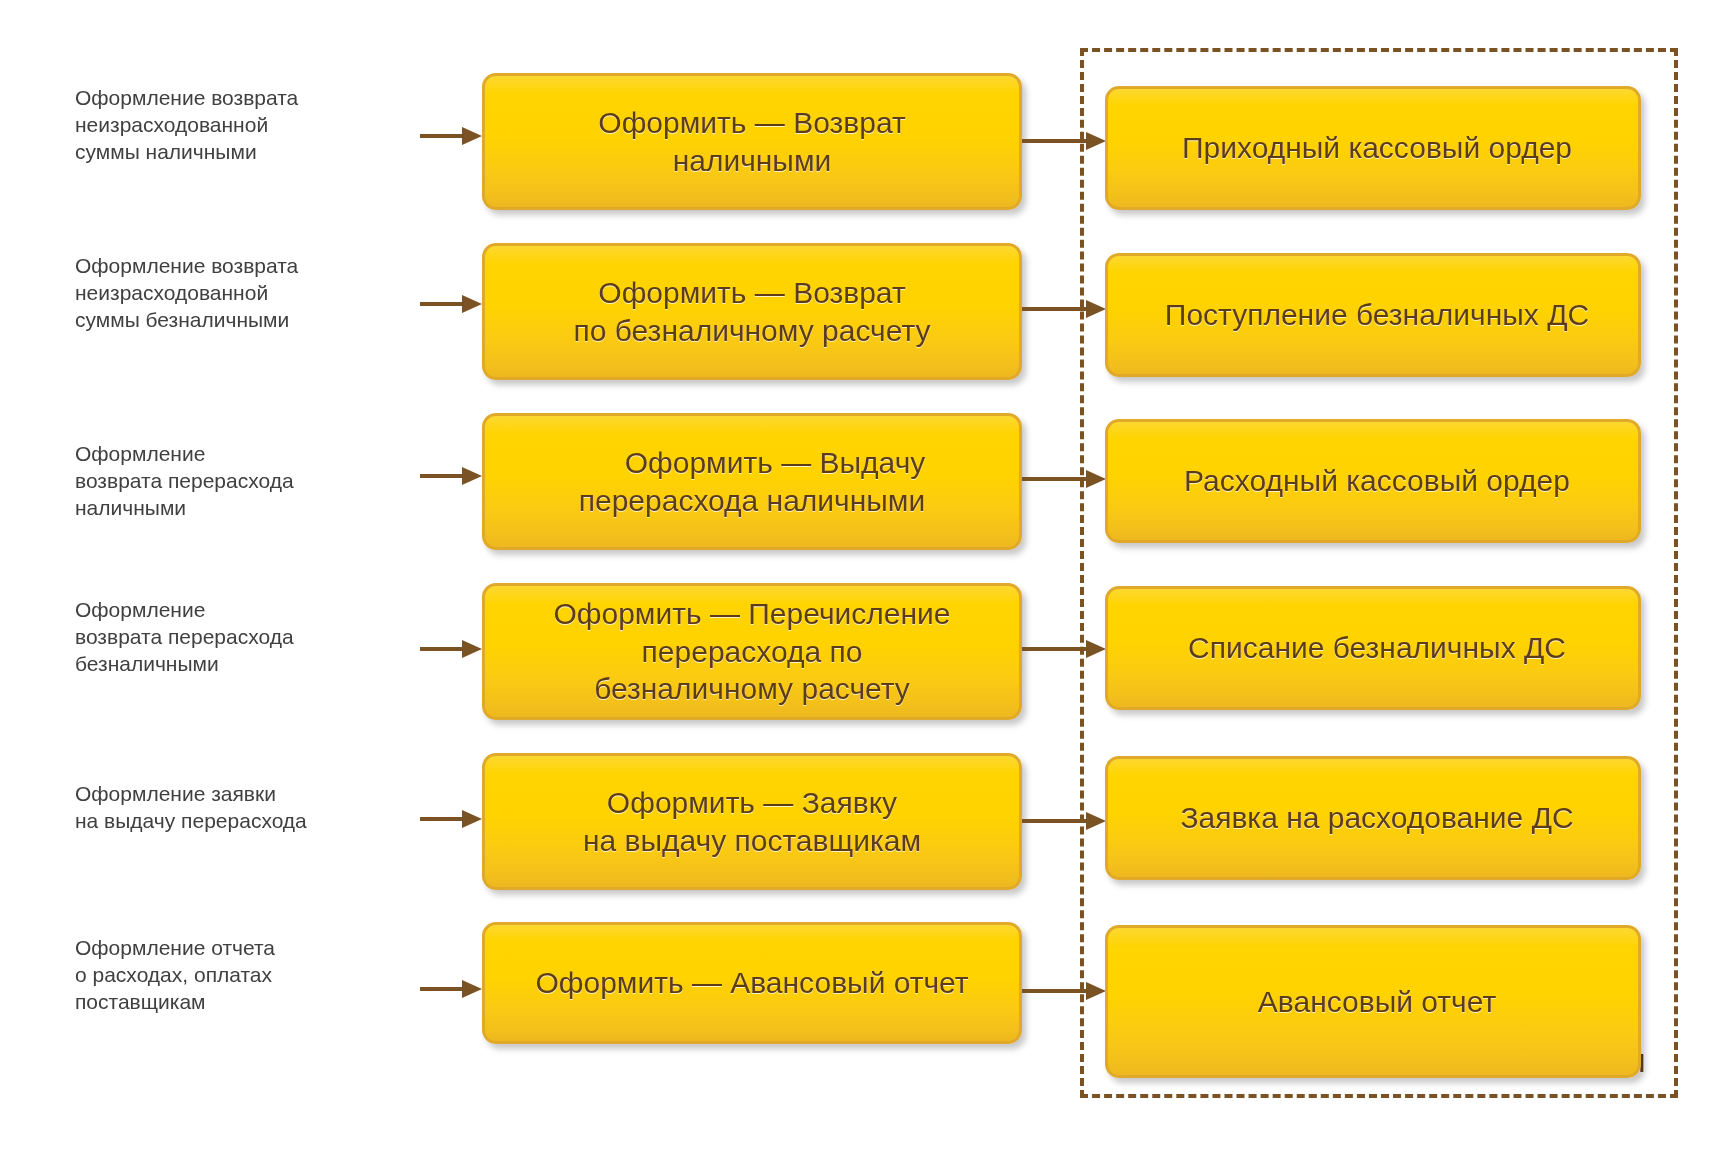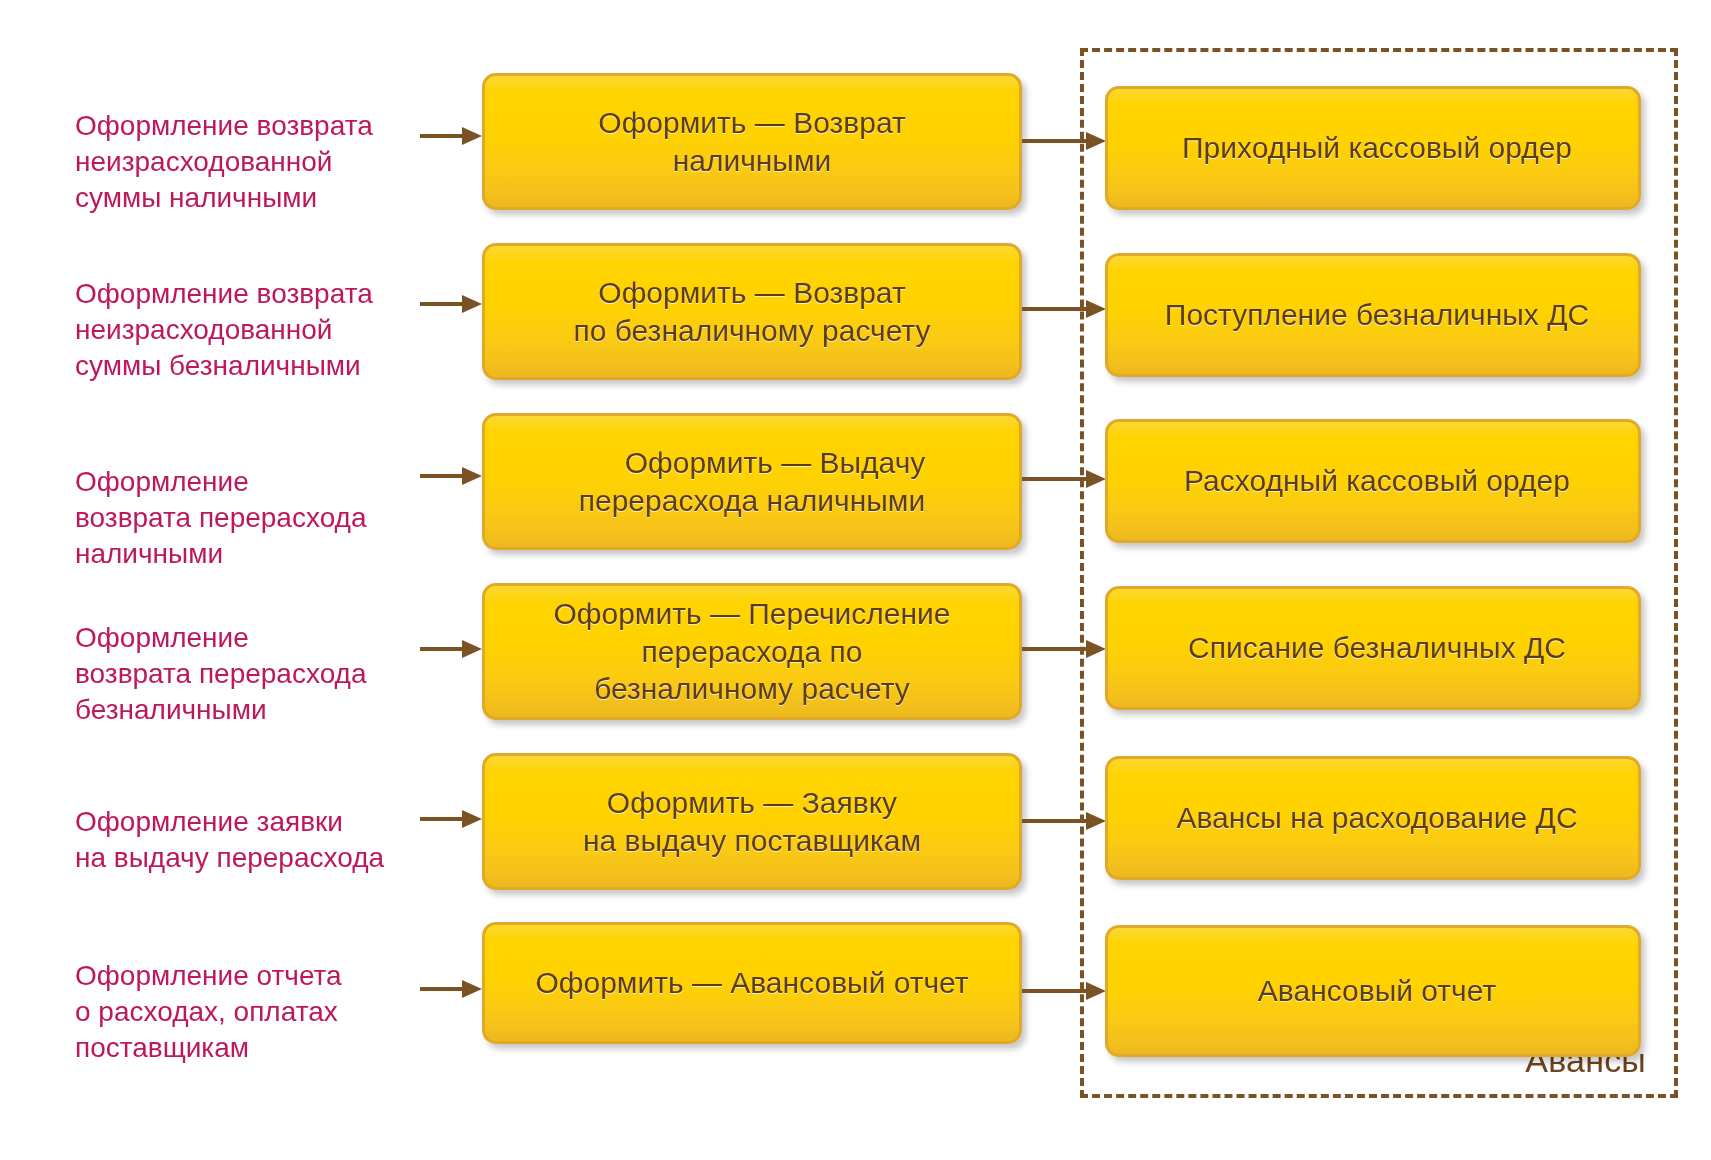--- a/index.html
+++ b/index.html
@@ -47,25 +47,24 @@
     position: absolute;
     left: 0;
     width: 1711px;
   }
 
   
   .caption {
     position: absolute;
     left: 75px;
     width: 330px;
-    font-size: 28px;
+    font-size: 21px;
     line-height: 1.29;
-    color: #be185d;
+    color: #404040;
     white-space: pre-line;
-    margin-top: 24px;
   }
 
   
   .arrow {
     position: absolute;
     height: 18px;
     display: block;
   }
   .arrow .shaft {
     position: absolute;
@@ -216,36 +215,36 @@
     </div>
 
     <div class="node mid" style="top:753px; height:137px;">Оформить — Заявку
 на выдачу поставщикам</div>
 
     <div class="arrow" style="left:1022px; top:812px; width:84px;">
       <span class="shaft" style="width:66px;"></span>
       <span class="head" style="left:64px;"></span>
     </div>
 
-    <div class="node doc" style="top:756px; height:124px;">Авансы на расходование ДС</div>
+    <div class="node doc" style="top:756px; height:124px;">Заявка на расходование ДС</div>
   </div>
 
   <div class="row" style="top:0;height:0;">
     <div class="caption" style="top:934px;">Оформление отчета
 о расходах, оплатах
 поставщикам</div>
 
     <div class="arrow" style="left:420px; top:980px; width:62px;">
       <span class="shaft" style="width:44px;"></span>
       <span class="head" style="left:42px;"></span>
     </div>
 
     <div class="node mid" style="top:922px; height:122px;">Оформить — Авансовый отчет</div>
 
     <div class="arrow" style="left:1022px; top:982px; width:84px;">
       <span class="shaft" style="width:66px;"></span>
       <span class="head" style="left:64px;"></span>
     </div>
 
-    <div class="node doc" style="top:925px; height:132px;">Авансовый отчет</div>
+    <div class="node doc" style="top:925px; height:153px;">Авансовый отчет</div>
   </div>
 
 </div>
 
 </body></html>

